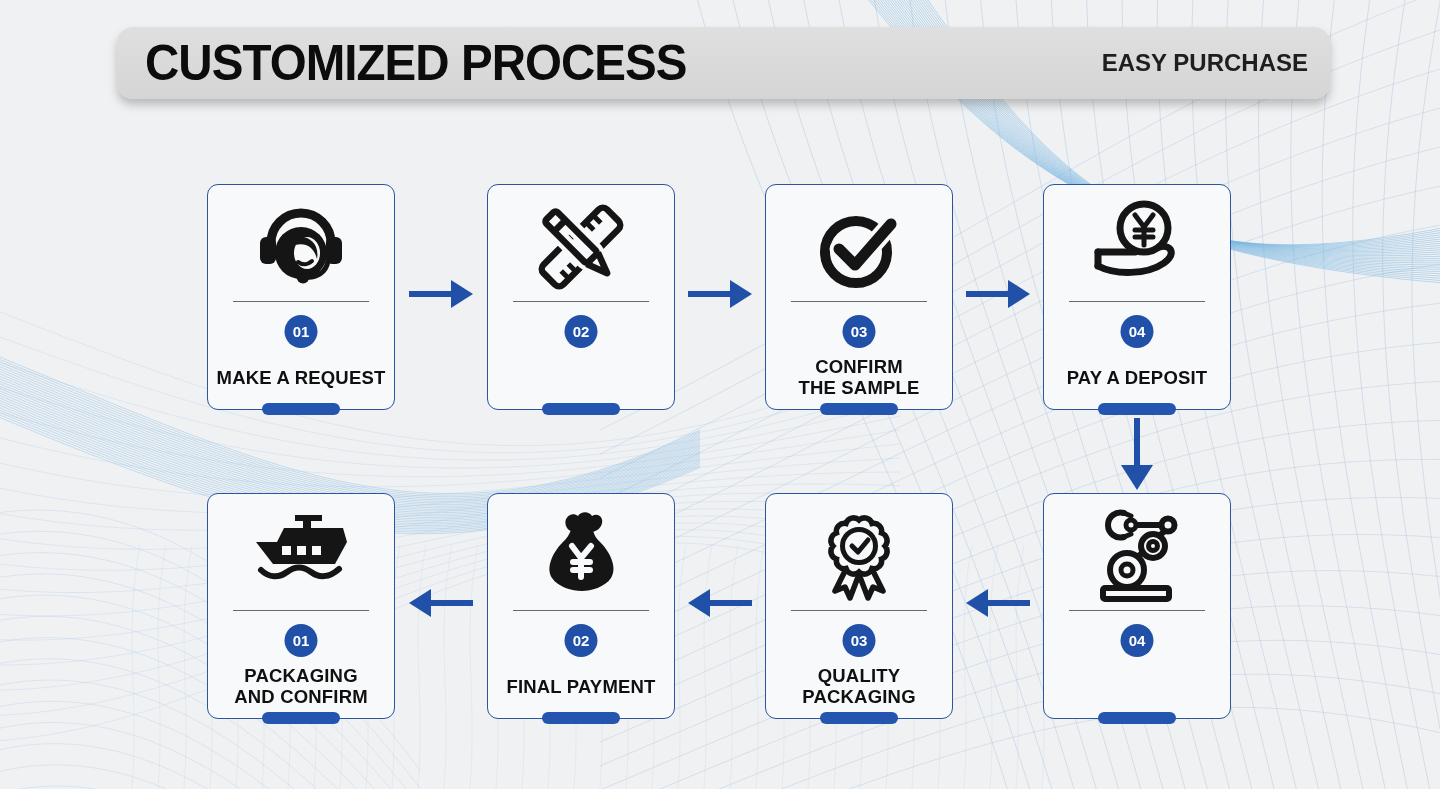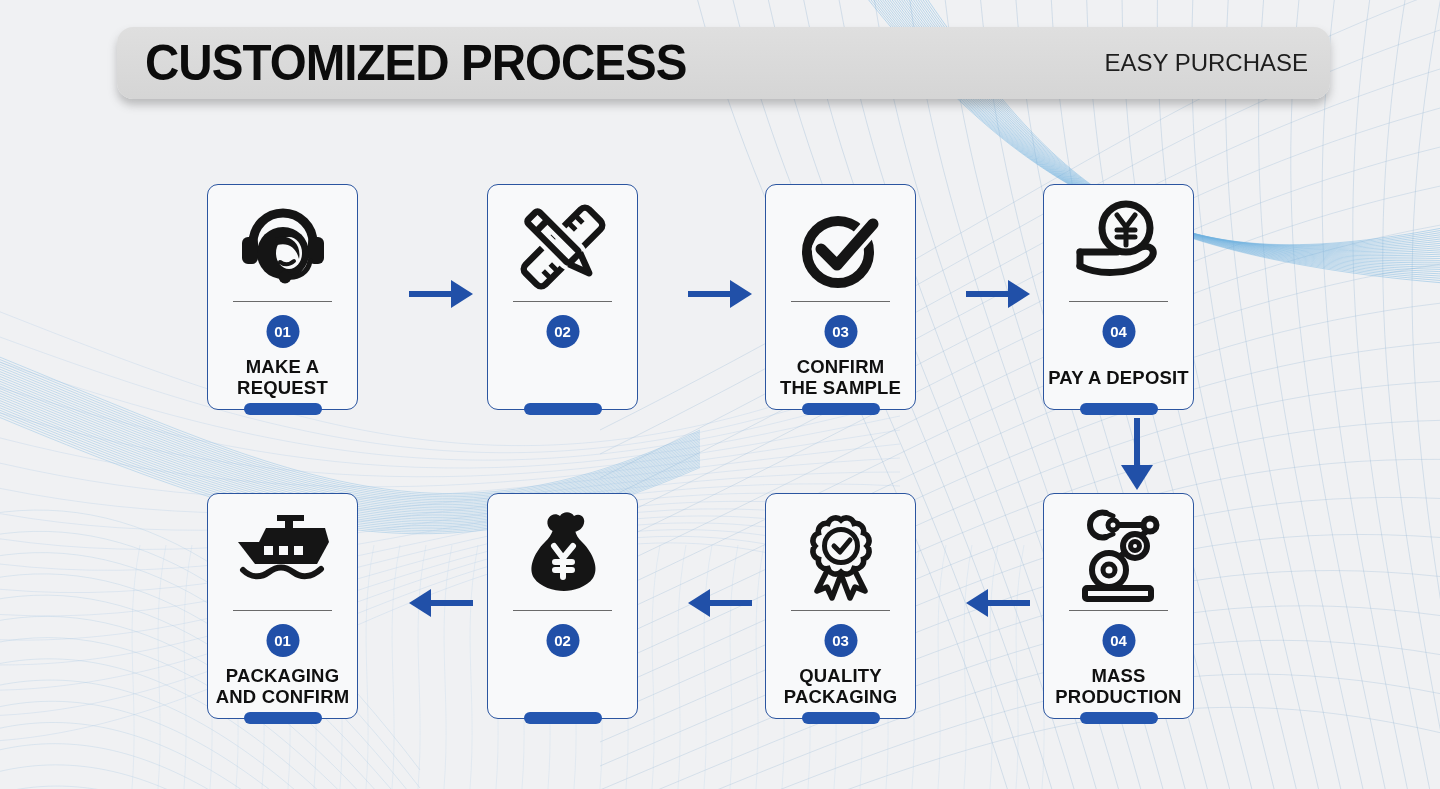--- a/index.html
+++ b/index.html
@@ -7,24 +7,24 @@
        font-family:"Liberation Sans",sans-serif;position:relative;}
   #bg{position:absolute;inset:0;z-index:0;}
   .stage{position:absolute;inset:0;z-index:1;}
 
   
   .header-bar{position:absolute;left:117px;top:27px;width:1213px;height:72px;
     background:linear-gradient(#dfdfdf,#d5d5d5);border-radius:16px;
     box-shadow:0 6px 9px rgba(90,90,90,.35);display:flex;align-items:center;}
   .title{font-size:50px;font-weight:800;color:#0c0c0c;letter-spacing:-1px;
     margin-left:28px;white-space:nowrap;transform:scaleX(.95);transform-origin:left center;}
-  .tagline{font-size:24px;font-weight:400;color:#1e1e1e;margin-left:auto;margin-right:22px;white-space:nowrap;}
+  .tagline{font-size:24px;font-weight:700;color:#1e1e1e;margin-left:auto;margin-right:22px;white-space:nowrap;}
 
   
-  .card{position:absolute;width:151px;height:226px;background:#f8f9fa;
+  .card{position:absolute;width:188px;height:226px;background:#f8f9fa;
     border:1.6px solid #2b55a0;border-radius:11px;box-sizing:border-box;}
   .icon{position:absolute;top:12px;left:50%;transform:translateX(-50%);width:102px;height:100px;}
   .icon svg{width:100%;height:100%;display:block;}
   .divider{position:absolute;top:116px;left:25px;right:25px;height:1px;background:#6a6a6a;}
   .num{position:absolute;top:130px;left:50%;transform:translateX(-50%);
     width:33px;height:33px;border-radius:50%;background:#2150a8;color:#fff;
     font-size:15px;font-weight:700;display:flex;align-items:center;justify-content:center;}
   .label{position:absolute;top:168px;left:3px;right:3px;height:48px;
     display:flex;align-items:center;justify-content:center;text-align:center;
     font-size:18.5px;font-weight:700;color:#101010;line-height:21px;
@@ -343,20 +343,21 @@
       <svg viewBox="0 0 100 100">
         <path d="M35,20 C32,11 41,5 47,10 C50,5 58,5 61,10 C68,6 74,13 70,20 C66,27 57,27 52,25 C46,27 38,27 35,20 Z" fill="#151515"></path>
         <path d="M40,24 L62,24 C63,29 65,32 69,36 C81,48 86,63 80,72 C74,81 60,85 51,85 C41,85 27,81 21,72 C15,63 20,48 32,36 C36,32 38,29 40,24 Z" fill="#151515"></path>
         <g stroke="#f8f9fa" stroke-width="6" stroke-linecap="round" fill="none">
           <path d="M41,40 L50,52 M60,40 L50,52 M50,52 V71 M42,56 H59 M42,64 H59"></path>
         </g>
       </svg>
     </div>
     <div class="divider"></div>
     <div class="num">02</div>
+    <div class="label">FINAL PAYMENT</div>
     <div class="pill"></div>
   </div>
 
   <div class="card" style="left:765px;top:493px">
     <div class="icon">
       <svg viewBox="0 0 100 100" fill="none" stroke="#151515">
         <path d="M76,40 A8,8 0 0 1 72.5,53 A8,8 0 0 1 63,62.5 A8,8 0 0 1 50,66 A8,8 0 0 1 37,62.5 A8,8 0 0 1 27.5,53 A8,8 0 0 1 24,40 A8,8 0 0 1 27.5,27 A8,8 0 0 1 37,17.5 A8,8 0 0 1 50,14 A8,8 0 0 1 63,17.5 A8,8 0 0 1 72.5,27 A8,8 0 0 1 76,40 Z" stroke-width="5.5"></path>
         <circle cx="50" cy="40" r="16.5" stroke-width="5"></circle>
         <path d="M43,40 l6,6 l10,-12" stroke-width="5" stroke-linecap="round" stroke-linejoin="round"></path>
         <path d="M37,63 L26,85 L36,81 L41,92 L49,71" stroke-width="5.5" stroke-linejoin="round" stroke-linecap="round"></path>
@@ -382,21 +383,20 @@
         <path d="M72,30 L79,24" stroke-width="6"></path>
         <circle cx="81" cy="19" r="6.5" stroke-width="6"></circle>
         <path d="M74,19 H49" stroke-width="6"></path>
         <circle cx="44" cy="19" r="5" stroke-width="5"></circle>
         <path d="M37,7 A12.5,12.5 0 1 0 37,31" stroke-width="6" stroke-linecap="round"></path>
         <path d="M37,7 l7,3 M37,31 l7,-3" stroke-width="5" stroke-linecap="round"></path>
       </svg>
     </div>
     <div class="divider"></div>
     <div class="num">04</div>
-    <div class="label">MASS PRODUCTION</div>
     <div class="pill"></div>
   </div>
 
   <div class="arrow-left" style="left:409px;top:589px">
       <div class="bar"></div>
       <div class="head"></div>
     </div>
   <div class="arrow-left" style="left:688px;top:589px">
       <div class="bar"></div>
       <div class="head"></div>

